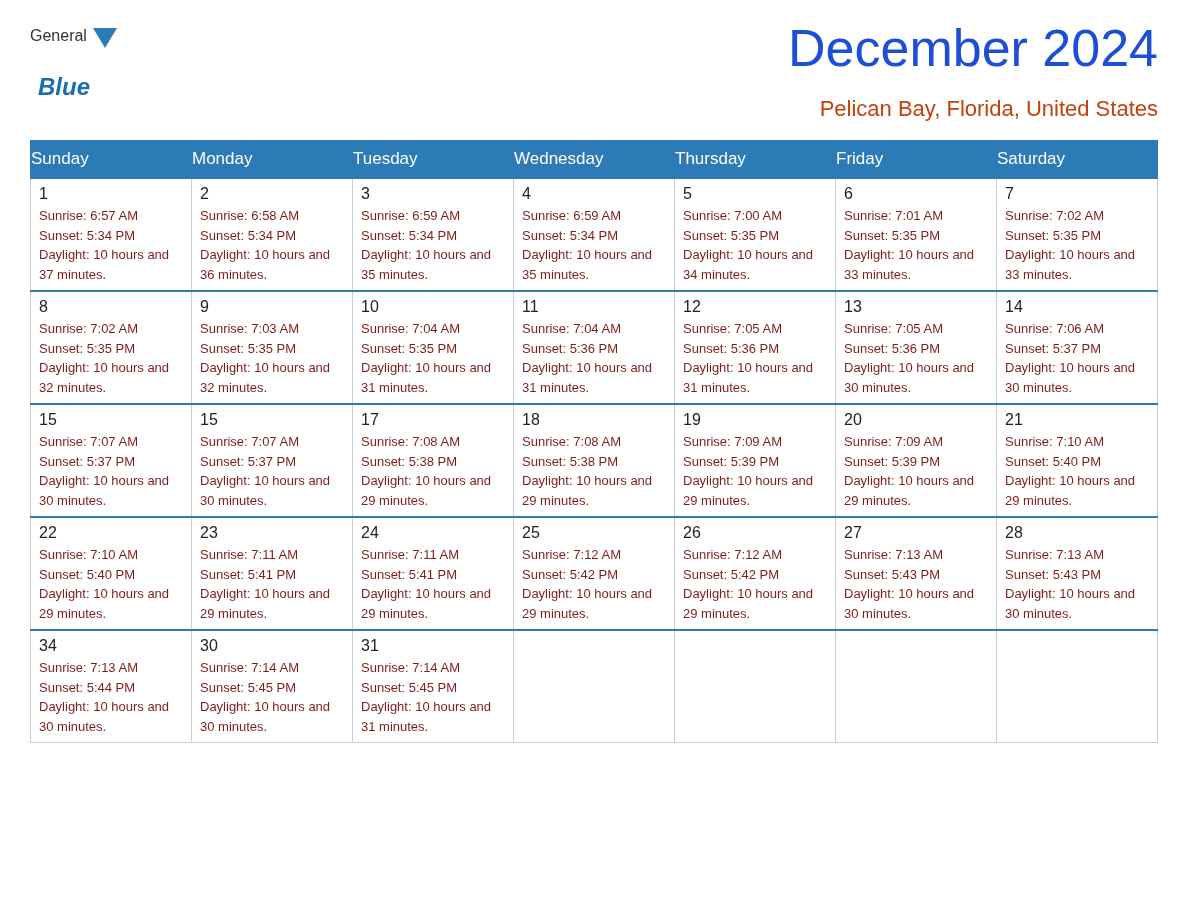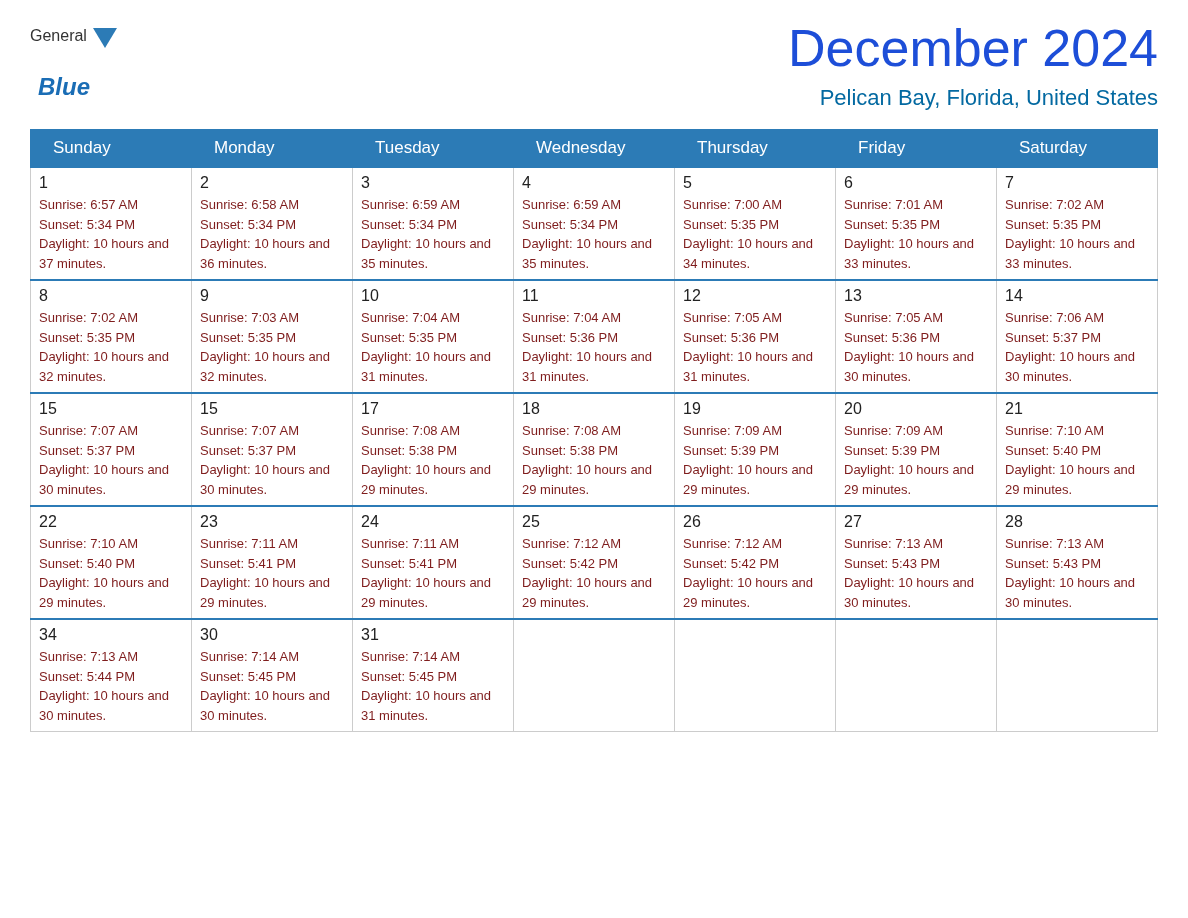--- a/index.html
+++ b/index.html
@@ -35,33 +35,33 @@
       text-align: right;
     }
     .month-title {
       font-size: 52px;
       font-weight: normal;
       color: #1d4ed8;
       line-height: 1.1;
     }
     .location-subtitle {
       font-size: 22px;
-      color: #0369a1;
-      margin-top: 8px;
+      color: #c2410c;
+      margin-top: 19px;
     }
     .calendar-table {
       width: 100%;
       border-collapse: collapse;
       table-layout: fixed;
     }
     .calendar-table th {
       background-color: #2c7bb6;
       color: #fff;
       text-align: left;
-      padding: 8px 22px;
+      padding: 8px 0;
       font-size: 17px;
       font-weight: normal;
       border: 1px solid #2c7bb6;
     }
     .calendar-table td {
       border: 1px solid #ccc;
       vertical-align: top;
       padding: 6px 8px;
       font-size: 13px;
       color: #333;

